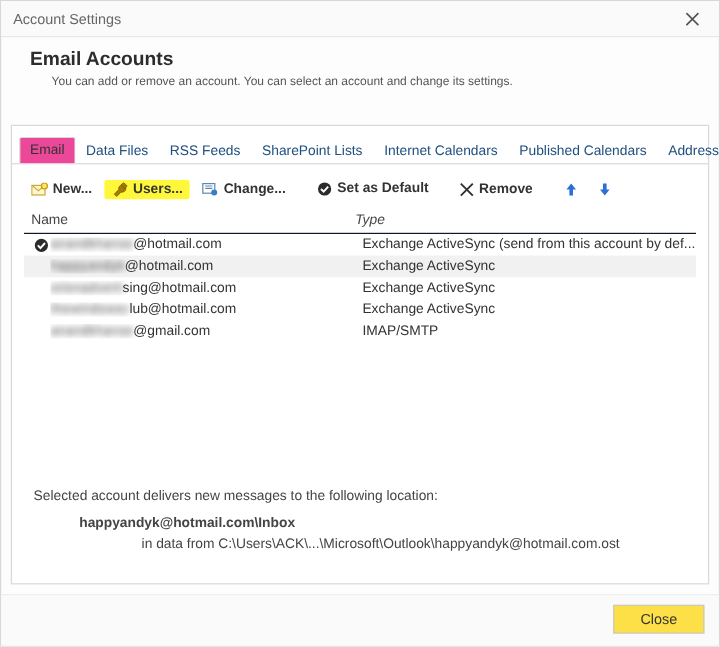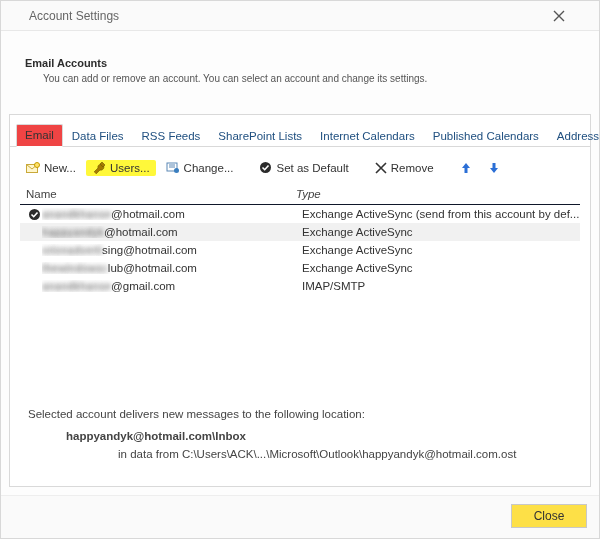--- a/index.html
+++ b/index.html
@@ -12,28 +12,28 @@
   }
   .window {
     width:600px; height:539px;
     background:#fdfdfd;
     border:1px solid #d8d8d8;
     display:flex; flex-direction:column;
     position:relative;
   }
   .titlebar {
     height:30px; display:flex; align-items:center;
-    padding:0 28px; color:#666; font-size:12px;
+    padding:0 10px; color:#666; font-size:12px;
     border-bottom:1px solid #e8e8e8;
     background:#fafafa;
   }
   .titlebar .title { flex:1; }
   .close-x { font-size:14px; color:#555; cursor:pointer; padding:4px 6px; }
   .header-block { padding:10px 24px 14px 24px; }
-  .header-block h1 { font-size:11px; font-weight:bold; margin:16px 0 4px 0; color:#2d2d2d;}
+  .header-block h1 { font-size:16px; font-weight:bold; margin:0 0 4px 0; color:#2d2d2d;}
   .header-block p { margin:0 0 16px 18px; font-size:10px; color:#555;}
   .content-frame {
     margin:0 8px 8px 8px; flex:1;
     border:1px solid #d9d9d9;
     background:#fff;
     display:flex; flex-direction:column;
     position:relative;
   }
   .tabs {
     display:flex; align-items:flex-end;
@@ -44,36 +44,36 @@
   }
   .tab {
     padding:4px 8px 5px 8px;
     color:#205080; cursor:pointer;
     border:1px solid transparent;
     border-bottom:none;
     position:relative; top:1px;
     white-space:nowrap;
   }
   .tab.active {
-    background:#ef4444; color:#333;
+    background:#ec4899; color:#333;
     border:1px solid #d9d9d9; border-bottom:1px solid #fff;
     border-radius:2px 2px 0 0;
   }
   .tabbody {
     flex:1; padding:8px 10px 10px 10px;
     display:flex; flex-direction:column;
   }
   .toolbar {
     display:flex; align-items:center; gap:4px;
     padding:4px 0 8px 0;
     font-size:11.5px;
   }
   .tbtn {
-    display:inline-flex; align-items:flex-end; gap:4px;
-    padding:2px 6px; cursor:pointer; border-radius:2px;
+    display:inline-flex; align-items:flex-start; gap:4px;
+    padding:2px 6px; cursor:pointer; border-radius:2px;font-weight:bold;
   }
   .tbtn.highlight { background:#fff83a; }
   .tbtn .ico { display:inline-flex; }
   .sep-gap { width:6px; }
   .listhead {
     display:flex; border-bottom:1px solid #0f172a;
     color:#444; font-size:11.5px;
     padding:4px 0 4px 6px;
   }
   .col-name { width:270px; }

